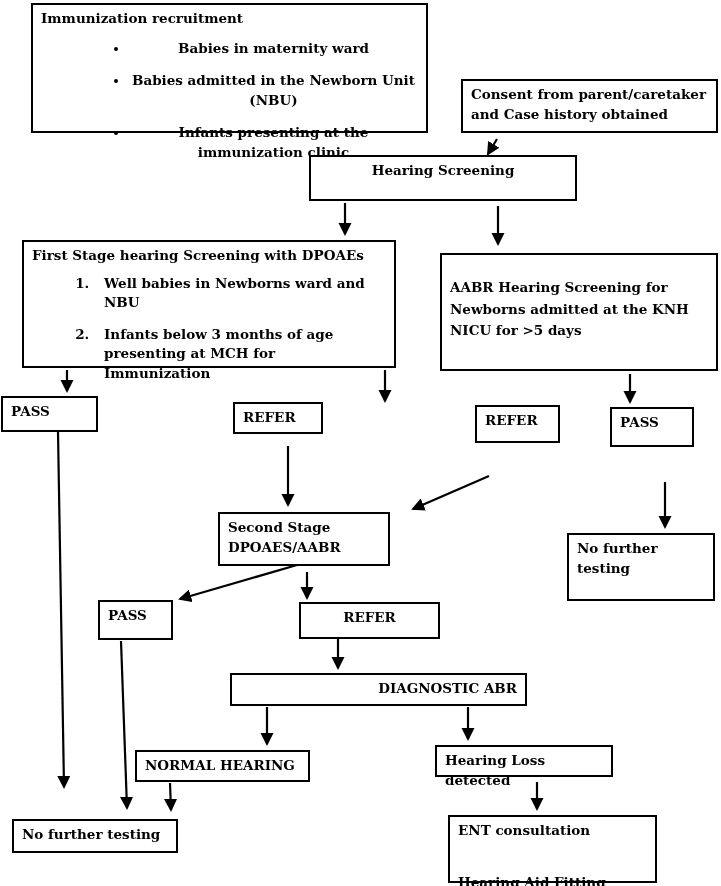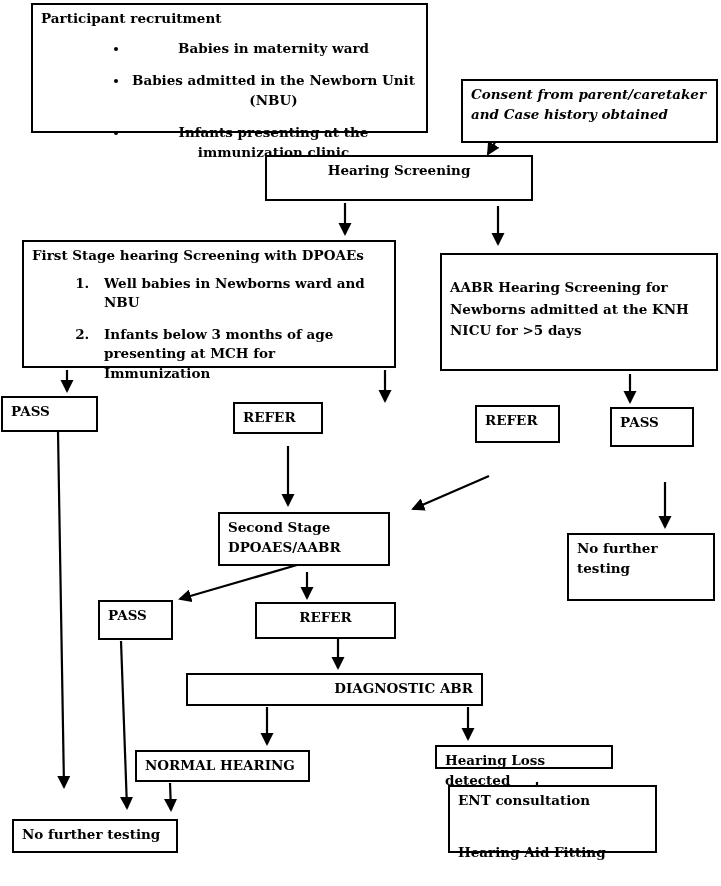--- a/index.html
+++ b/index.html
@@ -14,21 +14,21 @@
   }
   .box{
     position:absolute;
     border:2px solid #000;
     background:#fff;
     font-size:13.5px;
     line-height:1.45;
     box-sizing:border-box;
     padding:4px 8px;
   }
-  .center{text-align:center;}
+  .center{text-align:center;margin-left:44px;}
   .box ul{
     margin:10px 0 0 0;
     padding-left:88px;
     list-style:disc;
     text-align:center;
   }
   .box ul li{margin-bottom:13px;}
   .box ol{
     margin:8px 0 0 0;
     padding-left:62px;
@@ -69,29 +69,29 @@
     <path d="M 58 432 L 64 787" marker-end="url(#ah)"></path>
     <path d="M 121 641 L 127 808" marker-end="url(#ah)"></path>
     <path d="M 338 639 L 338 668" marker-end="url(#ah)"></path>
     <path d="M 267 707 L 267 744" marker-end="url(#ah)"></path>
     <path d="M 468 707 L 468 739" marker-end="url(#ah)"></path>
     <path d="M 170 783 L 171 810" marker-end="url(#ah)"></path>
     <path d="M 537 782 L 537 809" marker-end="url(#ah)"></path>
   </svg>
 
   <div class="box" style="left:31px;top:3px;width:397px;height:130px;">
-    <div>Participant recruitment</div>
+    <div>Immunization recruitment</div>
     <ul>
       <li>Babies in maternity ward</li>
       <li>Babies admitted in the Newborn Unit (NBU)</li>
       <li>Infants presenting at the immunization clinic</li>
     </ul>
   </div>
 
-  <div class="box" style="left:461px;top:79px;width:257px;height:64px;font-style:italic;">
+  <div class="box" style="left:461px;top:79px;width:257px;height:54px;">
     <span>Consent from parent/caretaker and Case history obtained</span>
   </div>
 
   <div class="box center" style="left:265px;top:155px;width:268px;height:46px;">
     <span>Hearing Screening</span>
   </div>
 
   <div class="box" style="left:22px;top:240px;width:374px;height:128px;">
     <div>First Stage hearing Screening with DPOAEs</div>
     <ol>
@@ -138,26 +138,26 @@
   </div>
 
   <div class="box center" style="left:186px;top:673px;width:297px;height:33px;text-align:right;">
     <span>DIAGNOSTIC ABR</span>
   </div>
 
   <div class="box" style="left:135px;top:750px;width:175px;height:32px;">
     <span>NORMAL HEARING</span>
   </div>
 
-  <div class="box" style="left:435px;top:745px;width:178px;height:24px;">
+  <div class="box" style="left:435px;top:745px;width:178px;height:32px;">
     <span>Hearing Loss detected</span>
   </div>
 
   <div class="box" style="left:12px;top:819px;width:166px;height:34px;">
     <span>No further testing</span>
   </div>
 
-  <div class="box" style="left:448px;top:785px;width:209px;height:68px;">
+  <div class="box" style="left:448px;top:815px;width:209px;height:68px;">
     <div>ENT consultation</div>
     <div class="gap-line">Hearing Aid Fitting</div>
   </div>
 
 </div>
 
 </body></html>

